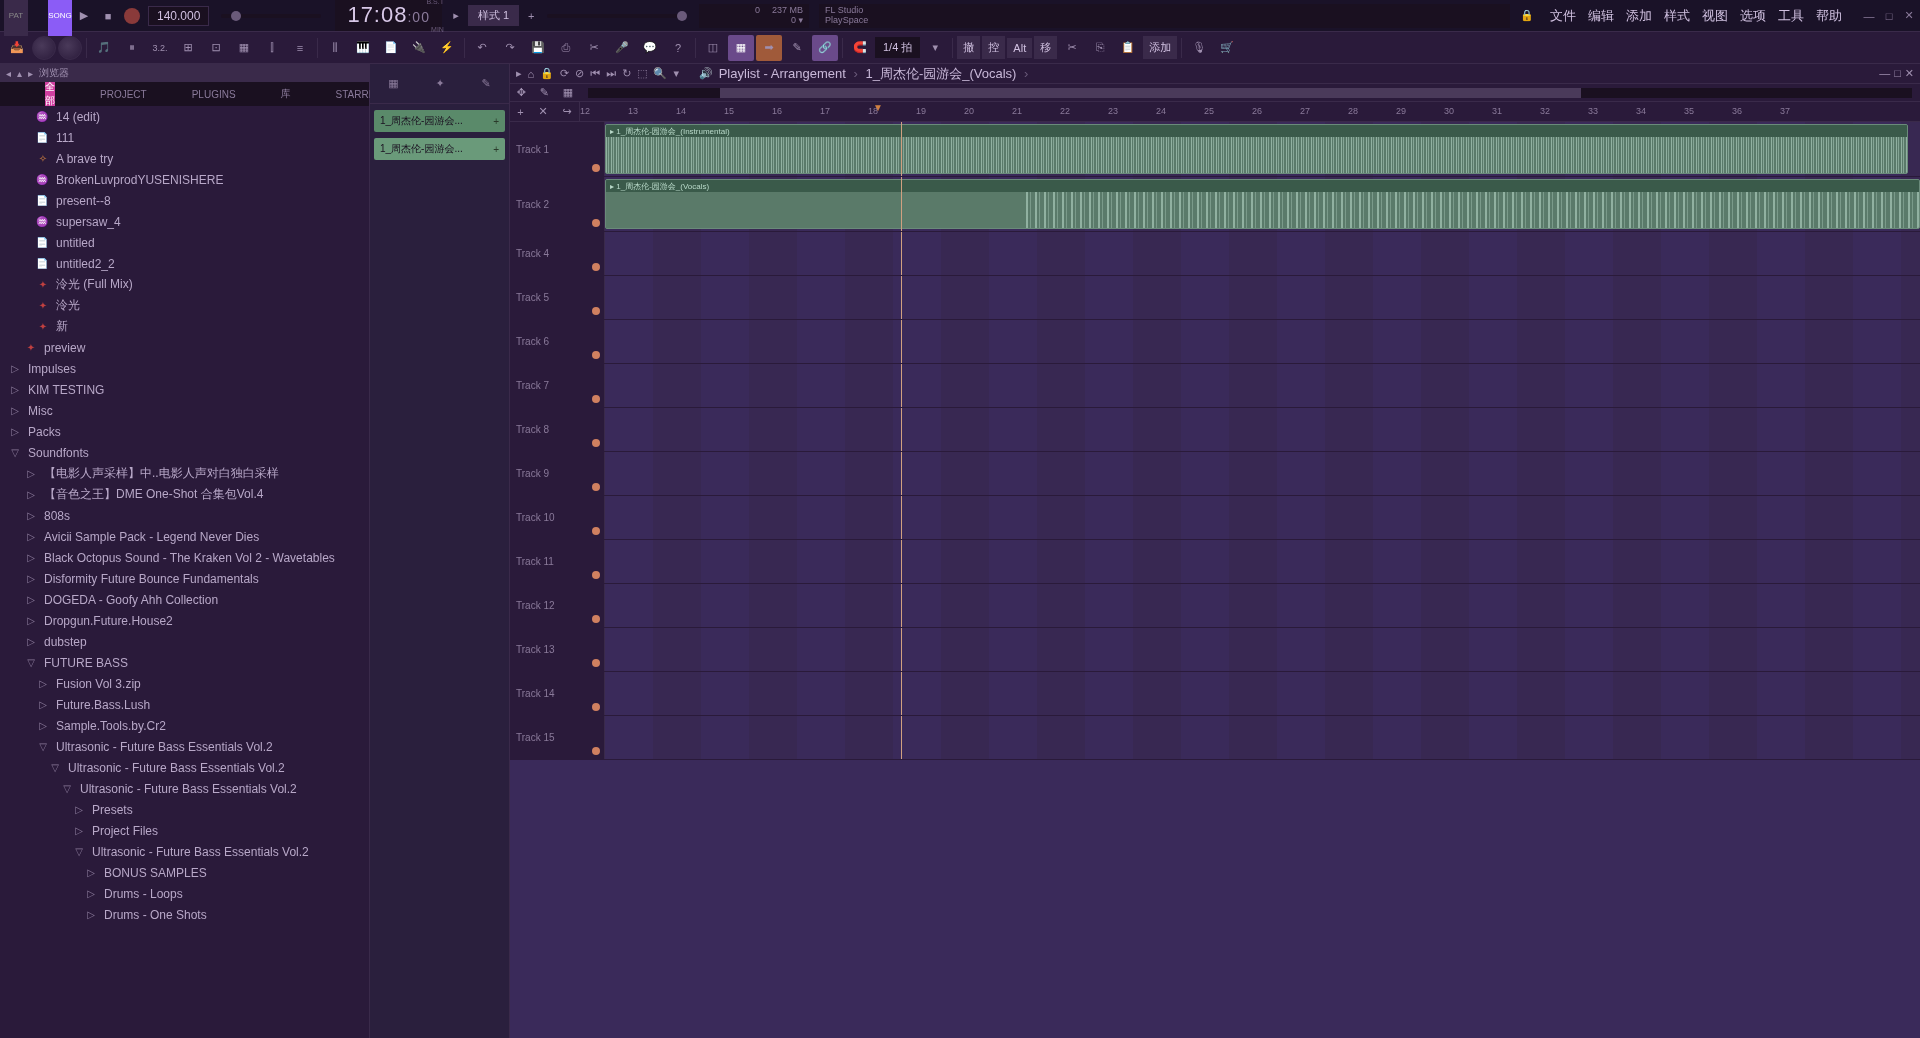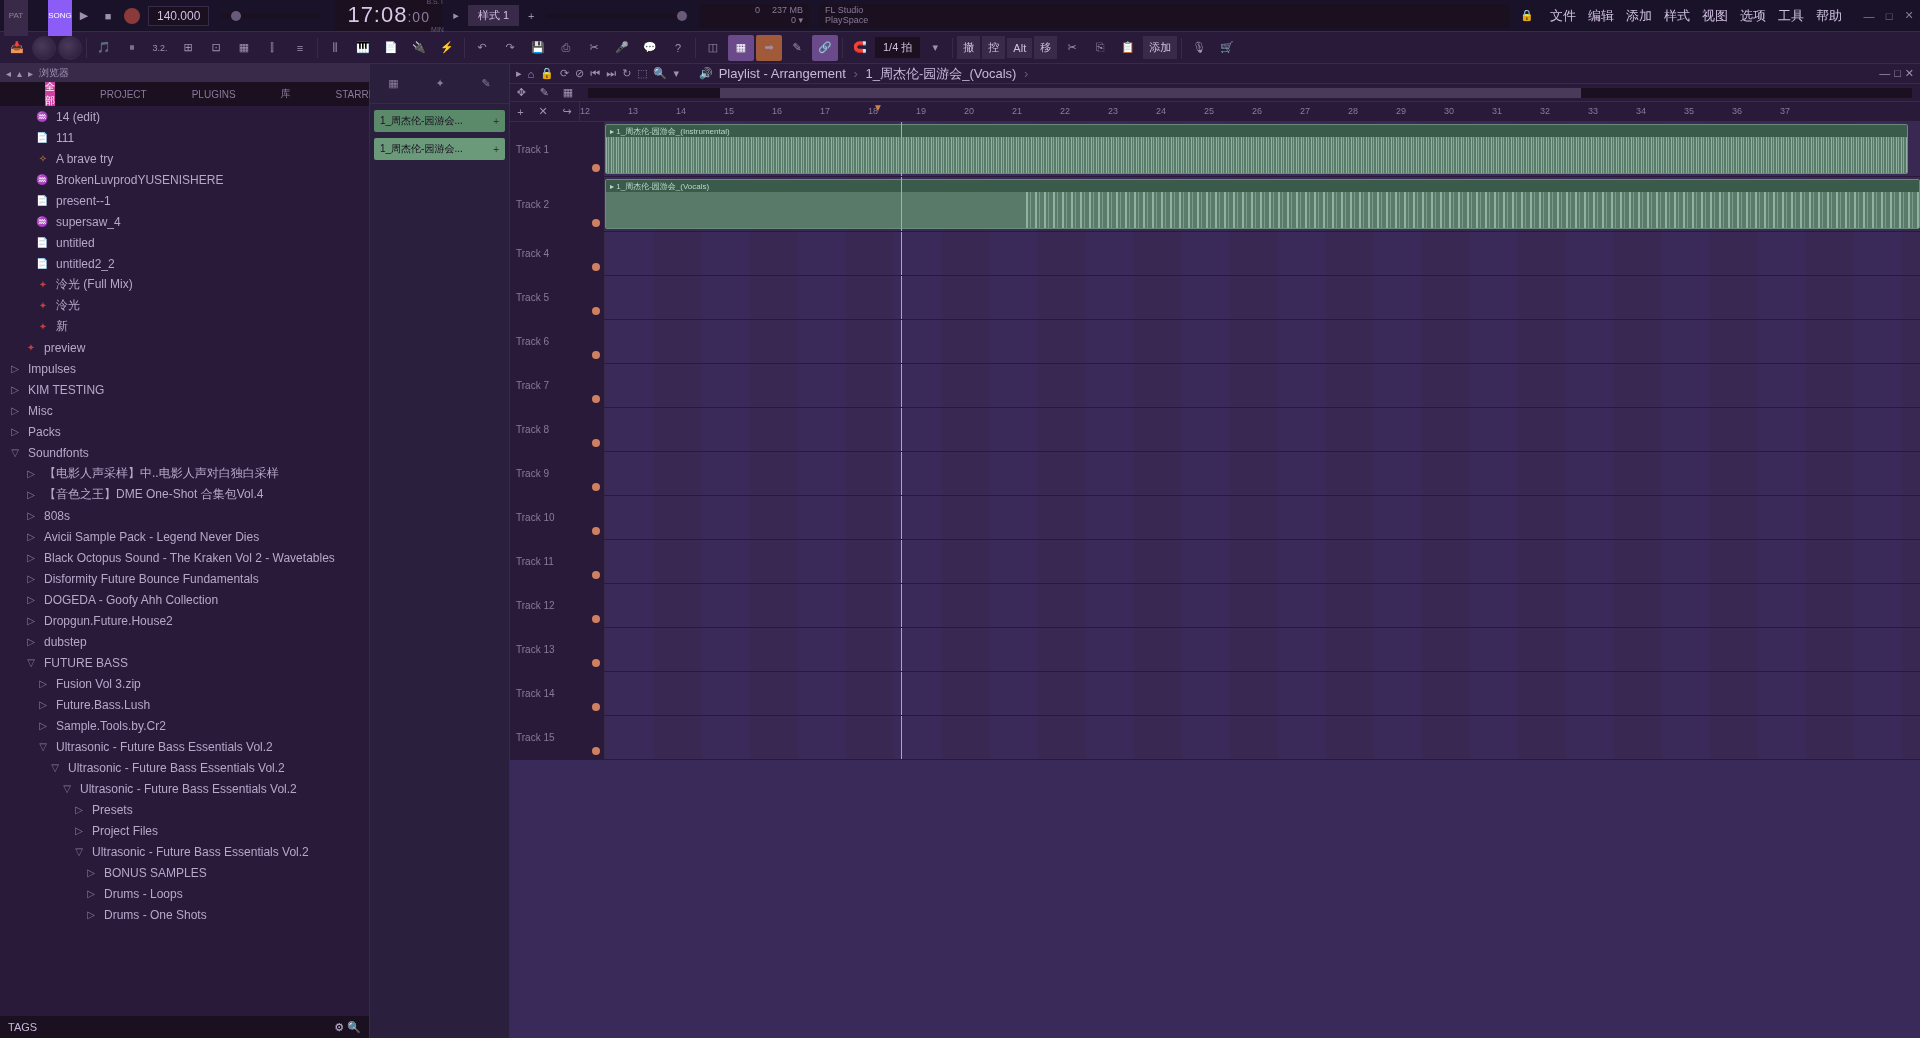--- a/index.html
+++ b/index.html
@@ -243,21 +243,21 @@
         <div class="tree-item indent-2">
           <span class="tree-icon ti-star-o">✧</span>
           <span>A brave try</span>
         </div>
         <div class="tree-item indent-2">
           <span class="tree-icon ti-wave">♒</span>
           <span>BrokenLuvprodYUSENISHERE</span>
         </div>
         <div class="tree-item indent-2">
           <span class="tree-icon ti-file">📄</span>
-          <span>present--1</span>
+          <span>present--8</span>
         </div>
         <div class="tree-item indent-2">
           <span class="tree-icon ti-wave">♒</span>
           <span>supersaw_4</span>
         </div>
         <div class="tree-item indent-2">
           <span class="tree-icon ti-file">📄</span>
           <span>untitled</span>
         </div>
         <div class="tree-item indent-2">
@@ -382,24 +382,20 @@
         </div>
         <div class="tree-item indent-6">
           <span class="tree-icon ti-folder">▷</span>
           <span>Drums - Loops</span>
         </div>
         <div class="tree-item indent-6">
           <span class="tree-icon ti-folder">▷</span>
           <span>Drums - One Shots</span>
         </div>
       </div>
-    <div class="browser-footer">
-      <span>TAGS</span>
-      <span><span>⚙</span> <span>🔍</span></span>
-    </div>
   </div>
 
   <div class="picker">
     <div class="picker-header">
       <span class="picker-hbtn">▦</span>
       <span class="picker-hbtn">✦</span>
       <span class="picker-hbtn">✎</span>
     </div>
     <div class="picker-clip">
       <span>1_周杰伦-园游会...</span>

